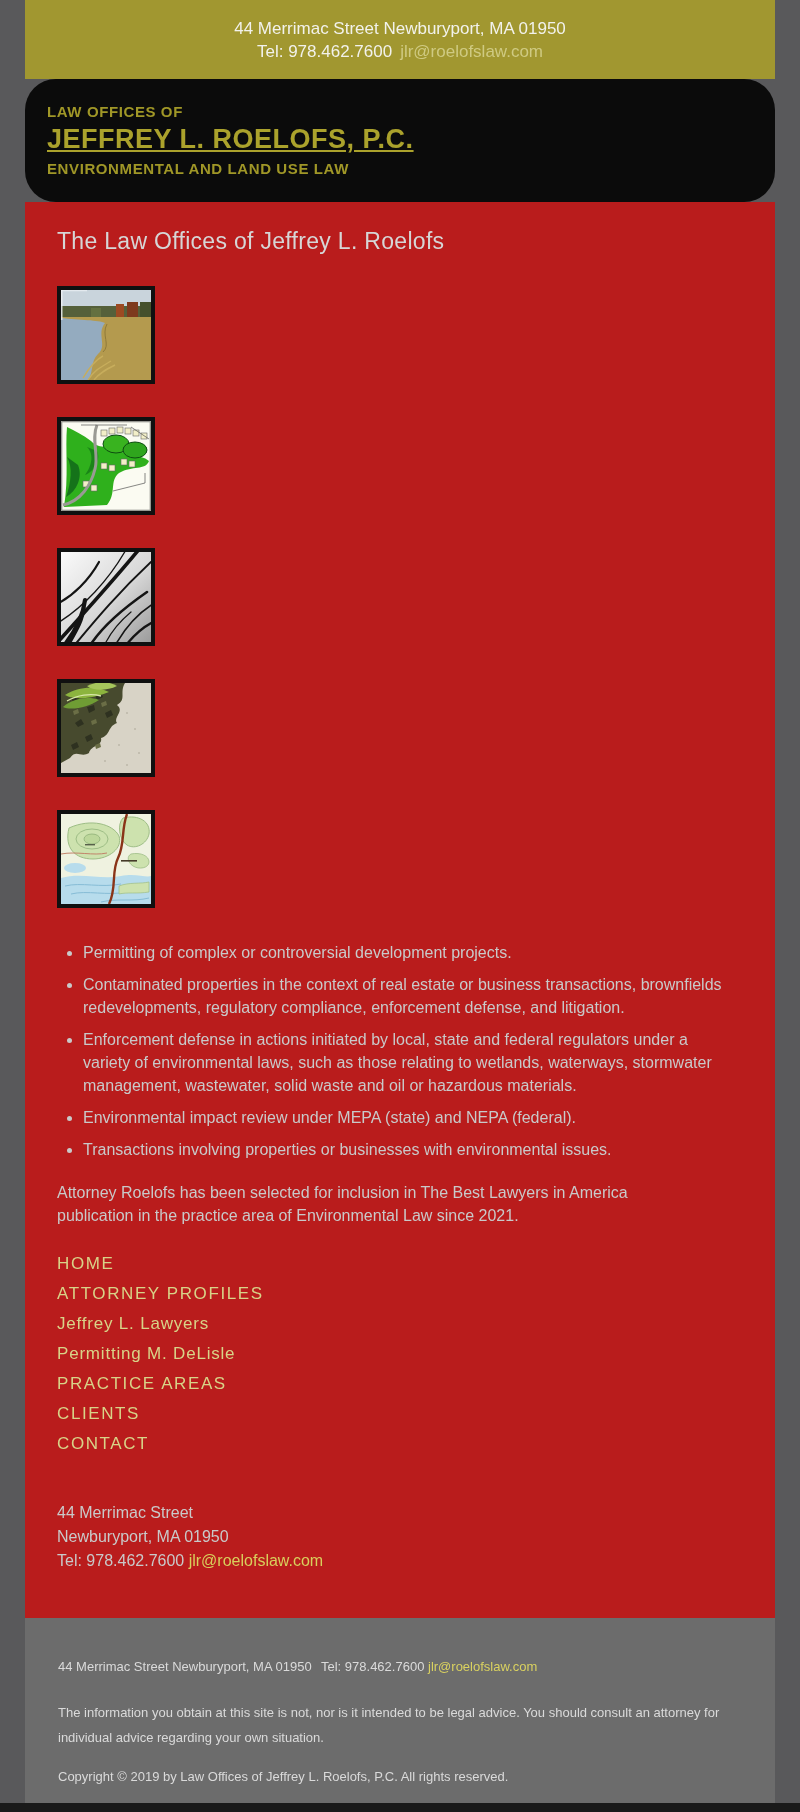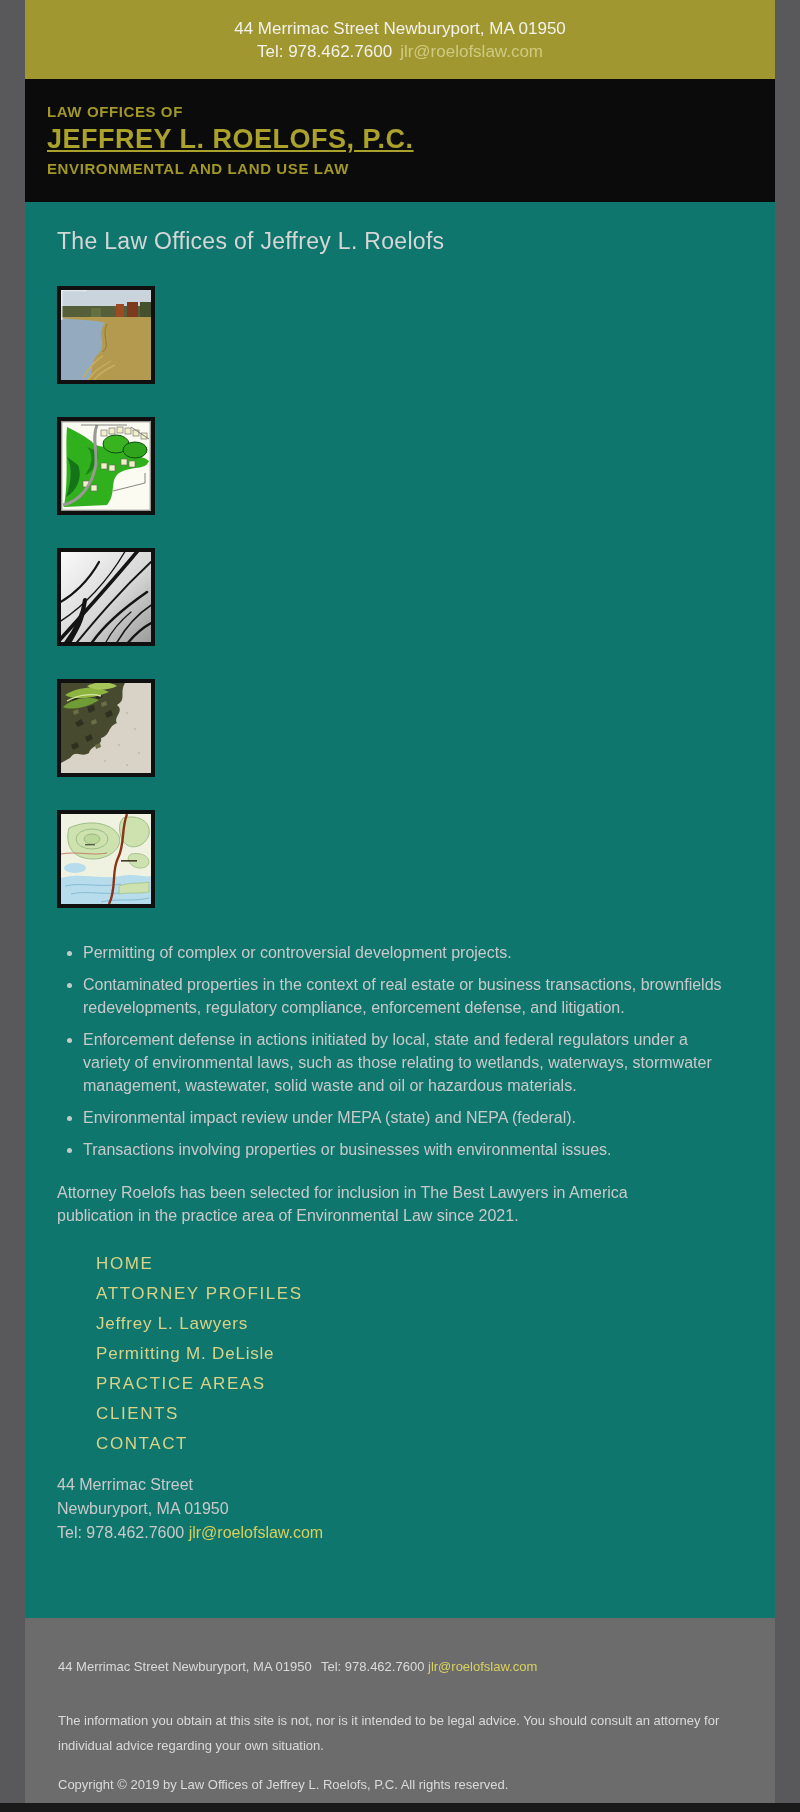--- a/index.html
+++ b/index.html
@@ -14,34 +14,34 @@
 
   
   .topbar {
     height:79px; background:#a19730; text-align:center;
     padding-top:17px; color:#f2f2ec; font-size:17px; line-height:23px;
   }
   .topbar .email { color:#cfca82; margin-left:8px; text-decoration:none; cursor:pointer; }
 
   
   .masthead {
-    height:123px; background:#0b0b0b; padding:24px 0 0 22px;
+    height:123px; background:#0b0b0b; padding:24px 0 0 22px;border-radius:31px;
   }
   .masthead .line1, .masthead .line3 {
     color:#a09727; font-size:15px; font-weight:bold; letter-spacing:.6px;
   }
   .masthead .name {
     color:#aba22c; font-size:27px; font-weight:bold; letter-spacing:.5px;
     margin:4px 0 5px 0;
     text-decoration:underline;
   }
 
   
   .main {
-    height:1416px; background:#0f766e; padding:0 20px 0 32px; overflow:hidden;
+    height:1416px; background:#b91c1c; padding:0 20px 0 32px; overflow:hidden;
     color:#c9c9c9;
   }
   h1.page-title {
     margin:0; padding-top:26px; font-size:23px; font-weight:300;
     color:#d6d6d6; letter-spacing:.3px;
   }
   .thumbs { margin-top:31px; }
   .thumb {
     width:98px; height:98px; border:4px solid #101010; margin-bottom:33px;
     background:#888; position:relative; overflow:hidden;
@@ -57,36 +57,35 @@
   p.intro {
     margin:20px 0 0 0; width:640px;
     font-size:16px; line-height:23px; color:#c9c9c9;
   }
 
   .nav { margin-top:24px; }
   .nav a {
     display:block; height:30px; line-height:26px;
     color:#d8d388; font-size:17px; text-decoration:none; cursor:pointer;
     letter-spacing:.8px;
-    margin-left:39px;
   }
   .nav a.caps { letter-spacing:1.6px; }
 
-  .addr { margin-top:12px; font-size:16px; line-height:24px; color:#c9c9c9; }
+  .addr { margin-top:40px; font-size:16px; line-height:24px; color:#c9c9c9; }
   .addr .email { color:#d8cf5c; text-decoration:none; cursor:pointer; }
 
   
   .footer {
     height:185px; background:#6c6c6c; padding:40px 34px 0 33px;
     color:#dadada; font-size:13px; overflow:hidden;
   }
   .footer .line1 { line-height:18px; }
   .footer .sep { display:inline-block; width:6px; }
   .footer .email { color:#d9d160; text-decoration:none; cursor:pointer; }
-  .footer .legal { margin-top:32px; max-width:668px; line-height:25px; }
+  .footer .legal { margin-top:24px; max-width:668px; line-height:25px; }
   .footer .copyright { margin-top:16px; line-height:21px; }
 
   .bottomstrip { height:9px; background:#1a1a1a; width:800px; }
 </style>
 </head>
 <body>
 
 <div class="page">
 
   <div class="topbar">

